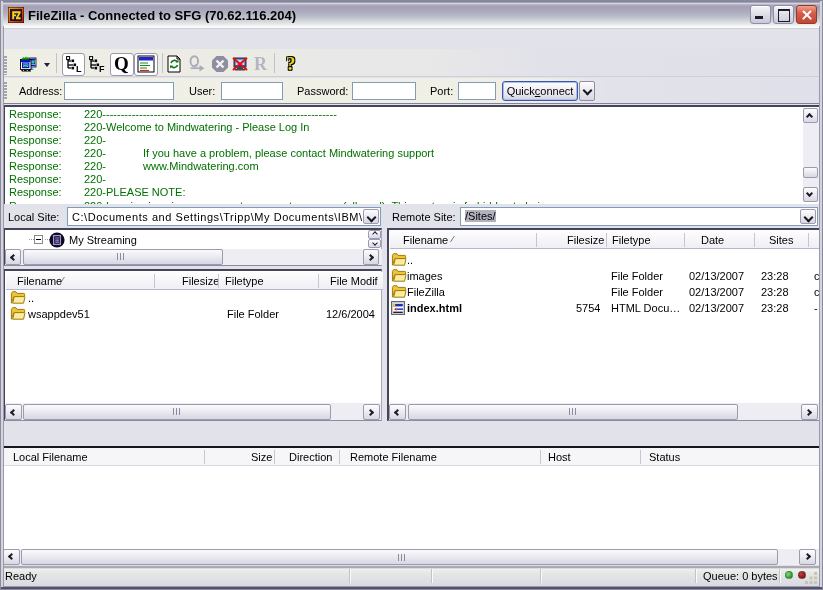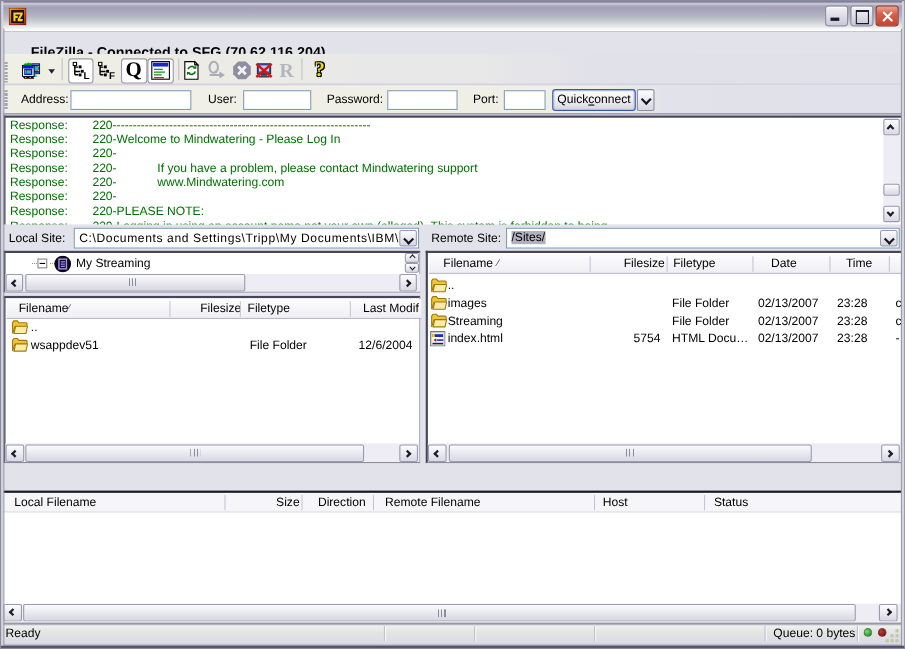--- a/index.html
+++ b/index.html
@@ -9,21 +9,21 @@
   background:#e2e2ea; }
 
 #borders { position:absolute; inset:0; pointer-events:none; z-index:50; }
 .b-out { position:absolute; inset:0; border:1px solid #8a8a9c; }
 .b-in  { position:absolute; left:1px; top:1px; right:1px; bottom:1px; border:2px solid #d4d4dd; border-top:none; }
 .b-in2 { position:absolute; left:3px; top:26px; right:3px; bottom:3px; border:1px solid #9a9aac; border-top:none; }
 .b-bot { position:absolute; left:0px; bottom:0px; right:0; height:3px; background:linear-gradient(#55546e,#504f6f 60%,#8888a0); }
 
 #title { position:absolute; left:1px; top:0px; width:821px; height:29px;
   background:linear-gradient(#63627e 0%,#908ea7 7%,#d0d5dc 12%,#b0abbe 17%,#a5a0b5 24%,#a9a7bb 34%,#b2b2c2 48%,#c1c5cd 62%,#d6dade 74%,#e9ebec 85%,#fbfbfc 93%,#fdfdfd 96%,#a9a9b7 100%); }
-#title .txt { position:absolute; left:27px; top:8px; font-weight:bold; font-size:13px; letter-spacing:0px; color:#000;margin-top:32px; }
+#title .txt { position:absolute; left:27px; top:8px; font-weight:bold; font-size:13px; letter-spacing:0px; color:#000; }
 #fzicon { position:absolute; left:7px; top:7px; }
 .tbtn { position:absolute; top:5px; width:21px; height:19px; border-radius:3px; }
 .tbtn.min { right:51px; background:linear-gradient(#f4f4f7,#c9c8d6); border:1px solid #8f8ea5; box-shadow:inset 0 1px 0 #fff; }
 .tbtn.max { right:28px; background:linear-gradient(#f4f4f7,#c9c8d6); border:1px solid #8f8ea5; box-shadow:inset 0 1px 0 #fff; }
 .tbtn.cls { right:5px;  background:linear-gradient(#f0a08a 0%,#d75f4d 40%,#c44531 100%); border:1px solid #93392c; }
 .tbtn.min::after { content:""; position:absolute; left:4px; bottom:4px; width:8px; height:3px; background:#1a1a2e; }
 .tbtn.max::after { content:""; position:absolute; left:4px; top:3px; width:10px; height:10px; border:1.8px solid #1a1a2e; border-top-width:2.8px; }
 .tbtn.cls::before, .tbtn.cls::after { content:""; position:absolute; left:3.5px; top:8px; width:12px; height:2.4px; background:#fff; border-radius:1px; }
 .tbtn.cls::before { transform:rotate(45deg); }
 .tbtn.cls::after { transform:rotate(-45deg); }
@@ -275,21 +275,21 @@
 
   <div id="leftlist" class="panelwhite" style="left:3px; top:269px; width:379px; height:152px;">
     <div class="hdr" style="left:1px; top:1px; width:377px;">
       <span style="left:11px;">Filename</span>
         <span style="left:56px; font-size:9px; color:#444;">⁄</span>
       <div class="hsep" style="left:148px;"></div>
       <span style="left:176px;">Filesize</span>
       <div class="hsep" style="left:212px;"></div>
       <span style="left:219px;">Filetype</span>
       <div class="hsep" style="left:312px;"></div>
-      <span style="left:324px;">Last Modif</span>
+      <span style="left:324px;">File Modif</span>
     </div>
     <div class="row" style="left:1px; top:19px; width:377px;">
       <svg style="position:absolute; left:4px; top:0px;" width="16" height="15" viewBox="0 0 16 15">
           <path d="M1.4 13.2 V3.4 l1.2-1.7 h3.2 l1.3 1.7 h6.7 q0.8 0 0.8 0.9 V7 h-11 z" fill="#eec537" stroke="#a07a08" stroke-width="1"></path>
           <path d="M2.7 13.2 l1.5-6.6 h10 q0.8 0.1 0.64 0.9 l-1.3 5.7 z" fill="#faeca2" stroke="#a07a08" stroke-width="1"></path>
         </svg>
       <span style="left:22px;">..</span>
     </div>
     <div class="row" style="left:1px; top:35px; width:377px;">
       <svg style="position:absolute; left:4px; top:0px;" width="16" height="15" viewBox="0 0 16 15">
@@ -313,21 +313,21 @@
     <div class="hdr" style="left:1px; top:1px; width:431px;">
       <span style="left:13px;">Filename</span>
         <span style="left:62px; font-size:9px; color:#444;">⁄</span>
       <div class="hsep" style="left:146px;"></div>
       <span style="left:177px;">Filesize</span>
       <div class="hsep" style="left:216px;"></div>
       <span style="left:222px;">Filetype</span>
       <div class="hsep" style="left:294px;"></div>
       <span style="left:311px;">Date</span>
       <div class="hsep" style="left:364px;"></div>
-      <span style="left:379px;">Time</span>
+      <span style="left:379px;">Sites</span>
       <div class="hsep" style="left:418px;"></div>
     </div>
     <div class="row" style="left:1px; top:22px; width:431px;">
       <svg style="position:absolute; left:1px; top:0px;" width="16" height="15" viewBox="0 0 16 15">
           <path d="M1.4 13.2 V3.4 l1.2-1.7 h3.2 l1.3 1.7 h6.7 q0.8 0 0.8 0.9 V7 h-11 z" fill="#eec537" stroke="#a07a08" stroke-width="1"></path>
           <path d="M2.7 13.2 l1.5-6.6 h10 q0.8 0.1 0.64 0.9 l-1.3 5.7 z" fill="#faeca2" stroke="#a07a08" stroke-width="1"></path>
         </svg>
       <span style="left:17px;">..</span>
     </div>
     <div class="row" style="left:1px; top:38px; width:431px;">
@@ -339,37 +339,37 @@
       <span style="left:221px;">File Folder</span>
       <span style="left:299px;">02/13/2007</span>
       <span style="left:371px;">23:28</span>
       <span style="left:424px;">c</span>
     </div>
     <div class="row" style="left:1px; top:54px; width:431px;">
       <svg style="position:absolute; left:1px; top:0px;" width="16" height="15" viewBox="0 0 16 15">
           <path d="M1.4 13.2 V3.4 l1.2-1.7 h3.2 l1.3 1.7 h6.7 q0.8 0 0.8 0.9 V7 h-11 z" fill="#eec537" stroke="#a07a08" stroke-width="1"></path>
           <path d="M2.7 13.2 l1.5-6.6 h10 q0.8 0.1 0.64 0.9 l-1.3 5.7 z" fill="#faeca2" stroke="#a07a08" stroke-width="1"></path>
         </svg>
-      <span style="left:17px;">Streaming</span>
+      <span style="left:17px;">FileZilla</span>
       <span style="left:221px;">File Folder</span>
       <span style="left:299px;">02/13/2007</span>
       <span style="left:371px;">23:28</span>
       <span style="left:424px;">c</span>
     </div>
     <div class="row" style="left:1px; top:70px; width:431px;">
       <svg style="position:absolute; left:1px; top:1px;" width="14" height="14" viewBox="0 0 14 14">
           <rect x="0.5" y="0.5" width="13" height="13" fill="#fff" stroke="#666"></rect>
           <rect x="1.5" y="1.5" width="11" height="11" fill="none" stroke="#c9c9d4"></rect>
           <rect x="2.2" y="2.8" width="9.6" height="2.6" fill="#1c2fb0"></rect>
           <rect x="2.2" y="2.8" width="2" height="2.6" fill="#ffd400"></rect>
           <path d="M3 8.2 l2.6-1.6 v3.2 z" fill="#cc1111"></path>
           <rect x="6" y="7.4" width="6" height="1.6" fill="#2742d6"></rect>
           <rect x="2.2" y="10.6" width="9.6" height="1.4" fill="#222"></rect>
         </svg>
-      <span style="left:17px;">index.html</span>
+      <span style="left:17px;font-weight:bold;">index.html</span>
       <span style="left:186px;">5754</span>
       <span style="left:221px;">HTML Docu…</span>
       <span style="left:299px;">02/13/2007</span>
       <span style="left:371px;">23:28</span>
       <span style="left:424px;">-</span>
     </div>
     <div class="track" style="left:0px; bottom:0px; width:430px; height:17px;"></div>
     <div class="sbtn" style="left:0px; bottom:0px; width:17px; height:16px;"></div>
     <div class="chev" style="left:6px; bottom:5px; transform:rotate(45deg);"></div>
     <div class="thumb" style="left:19px; bottom:0px; width:330px; height:16px;"></div>

